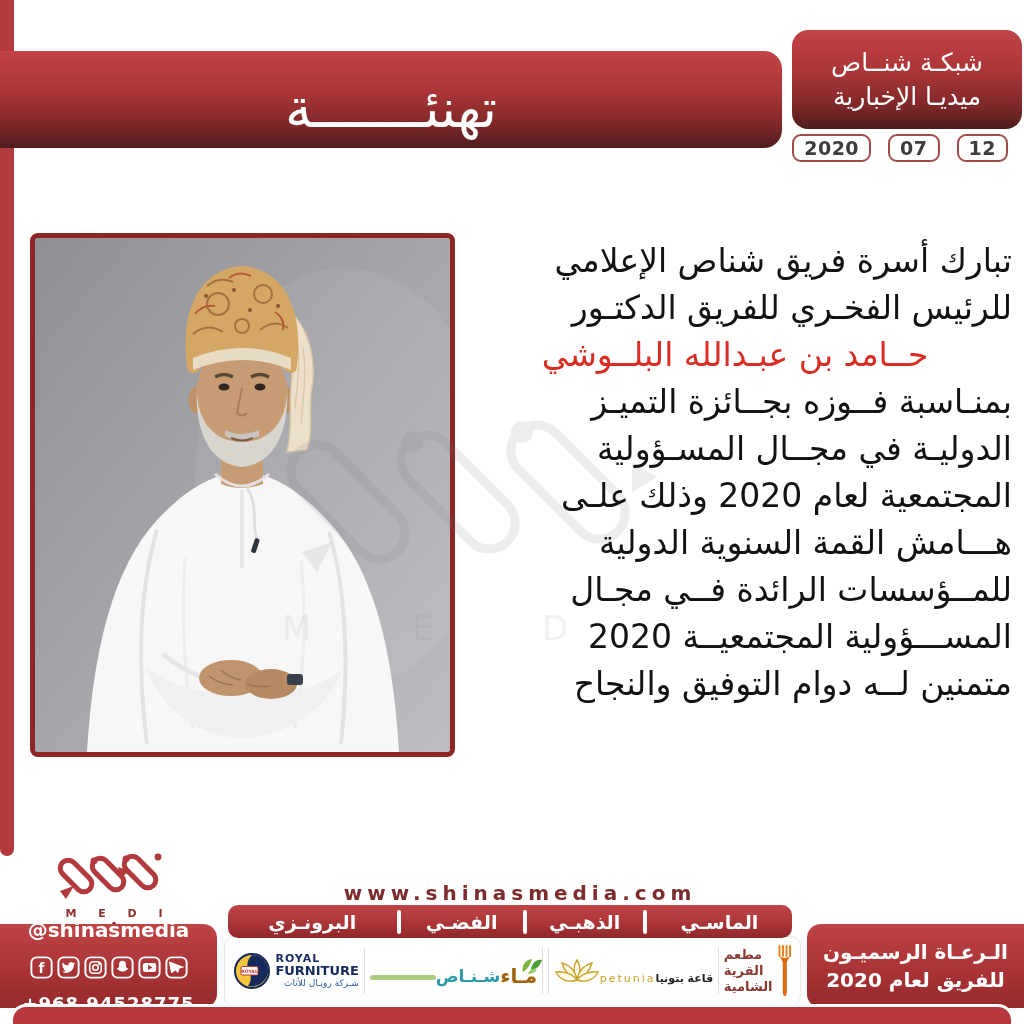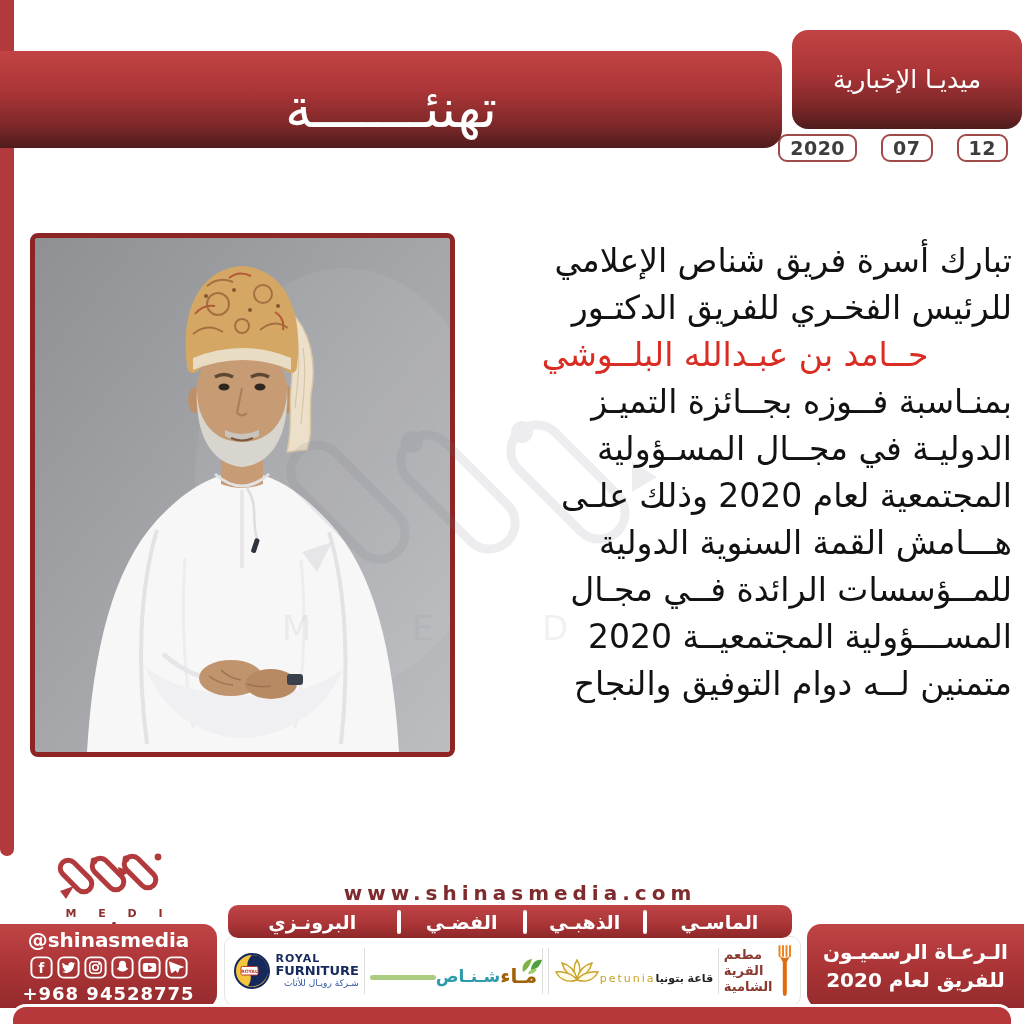--- a/index.html
+++ b/index.html
@@ -14,21 +14,21 @@
   .banner { left:0; top:31px; width:782px; height:97px; z-index:2;
     background:linear-gradient(180deg,#c14345 0%,#ab3537 42%,#7c2728 78%,#4e1c1c 100%);
     border-radius:0 18px 18px 0; display:flex; align-items:flex-end; justify-content:center;margin-top:20px; }
   .banner-title { color:#fff; font-size:54px; font-weight:500; direction:rtl; padding-bottom:8px; }
 
   .network-box { left:792px; top:30px; width:230px; height:99px;
     background:linear-gradient(180deg,#c14345 0%,#ab3537 42%,#7c2728 78%,#4e1c1c 100%);
     border-radius:16px; display:flex; flex-direction:column; align-items:center; justify-content:center;
     color:#fff; font-size:25px; line-height:34px; direction:rtl; text-align:center; }
 
-  .date-row { top:134px; right:16px; display:flex; gap:24px; direction:ltr; }
+  .date-row { top:134px; right:16px; display:flex; gap:17px; direction:ltr; }
   .date-box { background:#fff; border:2px solid #a04a4a; border-radius:9px; color:#3d3d3d;
     font-weight:700; font-size:19px; height:28px; line-height:24px; padding:0 10px; letter-spacing:.5px; }
 
   
   .photo-frame { left:30px; top:233px; width:425px; height:524px; border:5px solid #8e2525;
     border-radius:8px; overflow:hidden; background:#a7a8ab; z-index:2; }
 
   
   .watermark { left:262px; top:402px; width:420px; height:250px; opacity:.12; z-index:3; pointer-events:none; }
 
@@ -72,21 +72,21 @@
   .a-tag { width:70px; height:3px; background:#c9c2b8; margin-top:2px; opacity:.8; border-radius:2px; }
   .petunia { flex-direction:row; line-height:12px;align-items:flex-end; }
   .p1 { font-size:11px; color:#c9a227; letter-spacing:2px; margin-top:1px; }
   .p2 { font-size:11px; font-weight:700; color:#222; direction:rtl; margin-top:1px; }
   .alqarya { direction:rtl; gap:4px; }
   .q-text { text-align:left; color:#8a3a30; font-weight:700; font-size:13px; line-height:16px; }
 
   .left-block { left:0; top:924px; width:217px; height:84px;
     background:linear-gradient(180deg,#c04446 0%,#a93335 55%,#942b2d 100%);
     border-radius:0 14px 14px 0; color:#fff; display:flex; flex-direction:column;
-    align-items:center; justify-content:center; gap:4px; z-index:4; }
+    align-items:center; justify-content:center; gap:14px; z-index:4; }
   .handle { font-size:20px; font-weight:700; }
   .icons { display:flex; gap:4px; }
   .icons span { display:inline-flex; }
   .phone { font-size:18px; font-weight:700; letter-spacing:1px; }
 
   .right-block { left:807px; top:924px; width:217px; height:84px;
     background:linear-gradient(180deg,#c04446 0%,#a93335 55%,#942b2d 100%);
     border-radius:14px 0 0 14px; color:#fff; direction:rtl; text-align:center;
     font-weight:700; font-size:20px; line-height:28px; display:flex; flex-direction:column;
     align-items:center; justify-content:center; z-index:4; }
@@ -97,20 +97,21 @@
 </head>
 <body>
 
 <div class="abs left-stripe"></div>
 
 <div class="abs banner">
   <div class="banner-title">تهنئـــــــة</div>
 </div>
 
 <div class="abs network-box">
+  <div>شبكـة شنــاص</div>
   <div>ميديـا الإخبارية</div>
 </div>
 
 <div class="abs date-row">
   <span class="date-box">2020</span>
   <span class="date-box">07</span>
   <span class="date-box">12</span>
 </div>
 
 <div class="abs photo-frame">

